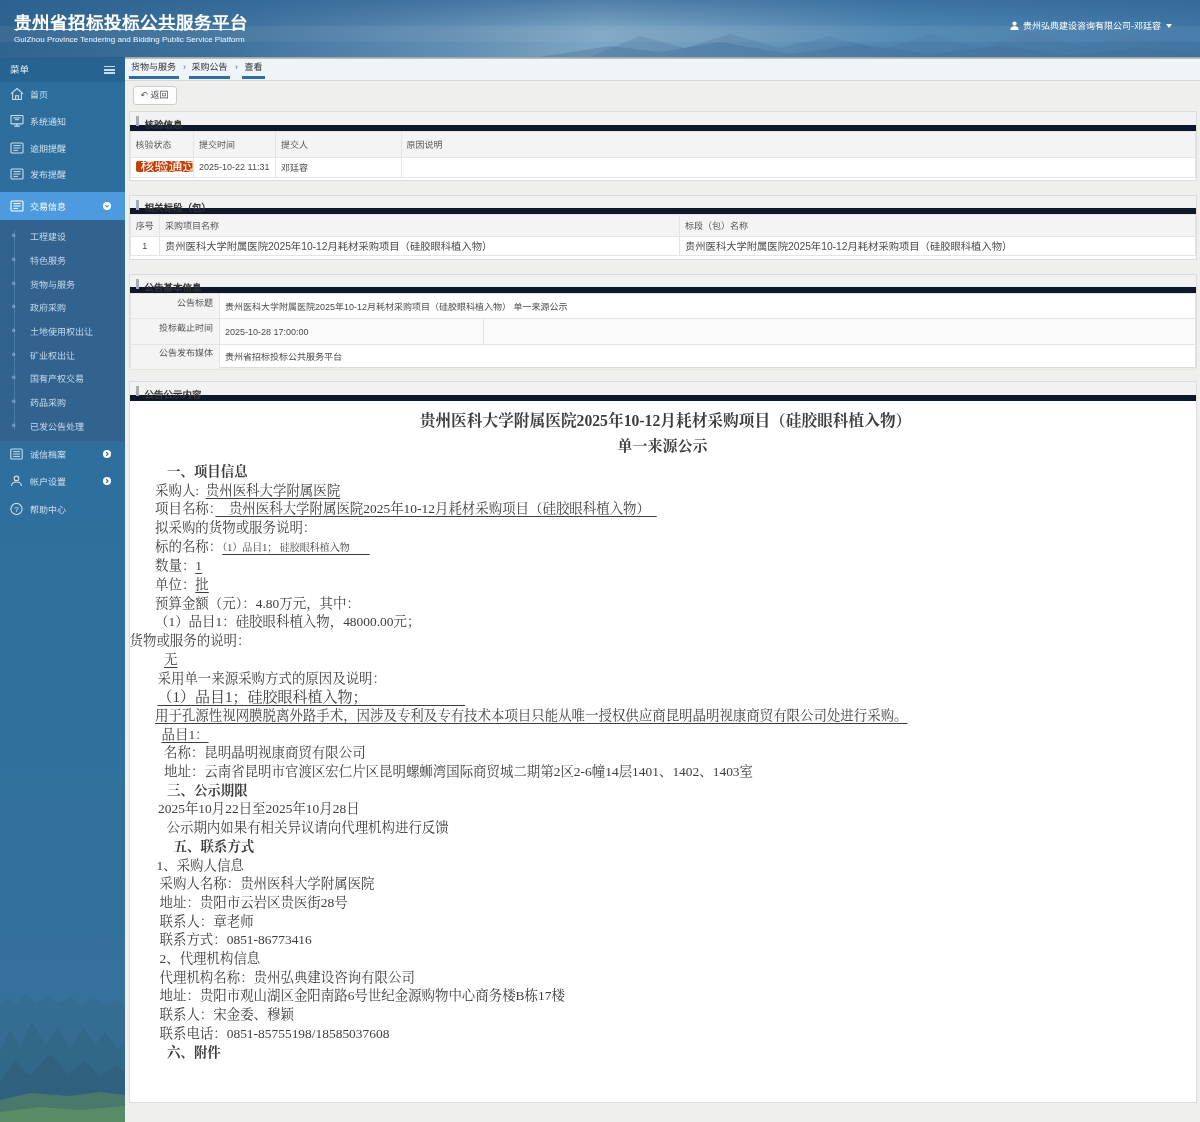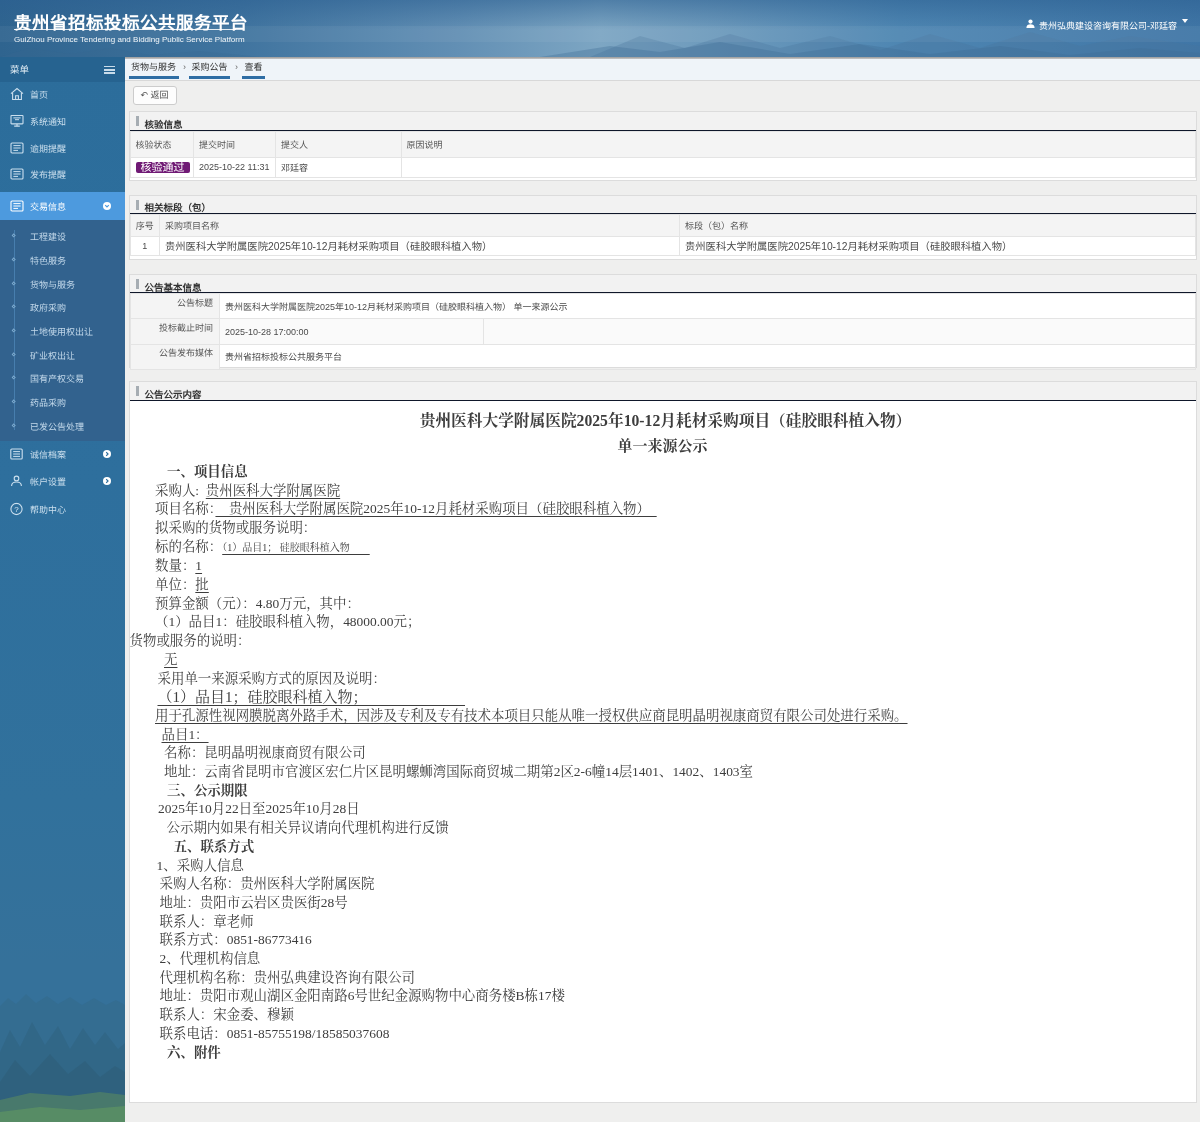--- a/index.html
+++ b/index.html
@@ -5,21 +5,21 @@
   * { margin:0; padding:0; box-sizing:border-box; }
   html,body { width:1200px; height:1122px; overflow:hidden; }
   body { font-family:"Liberation Sans", sans-serif; background:#efefee; position:relative; }
 
   
   #header { position:absolute; left:0; top:0; width:1200px; height:57px; overflow:hidden; }
   #header .bgsvg { position:absolute; left:0; top:0; }
   #htitle { position:absolute; left:14px; top:9px; color:#fff; font-size:17.5px; font-weight:bold; letter-spacing:0.5px; }
   #hrule { position:absolute; left:14px; top:29px; width:222px; height:1px; background:rgba(255,255,255,.85); }
   #hsub { position:absolute; left:14px; top:35px; color:#f0f6fa; font-size:8px; }
-  #huser { position:absolute; right:12px; top:19px; color:#fff; font-size:9px; display:flex; }
+  #huser { position:absolute; right:28px; top:19px; color:#fff; font-size:9px; display:flex; align-items:center; }
   #huser svg { margin-right:4px; }
   #huser .caret { width:0; height:0; border-left:3.5px solid transparent; border-right:3.5px solid transparent; border-top:4px solid #fff; margin-left:5px; }
   #hshadow { position:absolute; left:0; top:57px; width:1200px; height:2px; background:linear-gradient(180deg,#999,#c8c8c8); }
 
   
   #sidebar { position:absolute; left:0; top:57px; width:125px; height:1065px; background:linear-gradient(180deg,#2c6d9b 0%, #2e6f9d 40%, #31719c 70%, #35719a 85%); overflow:hidden; }
   #sbmountains { position:absolute; left:0; bottom:0; }
   #menubar { position:absolute; left:0; top:0; width:125px; height:25px; background:#266390; color:#e9f2f8; font-size:9.5px; line-height:25px; padding-left:10px; }
   #hamburger { position:absolute; right:10px; top:8.5px; width:11px; }
   #hamburger div { height:1.8px; background:#c9dcea; margin-bottom:1.6px; }
@@ -35,27 +35,27 @@
   .sitem .lb { position:absolute; left:30px; top:50%; transform:translateY(-50%); white-space:nowrap; }
 
   
   #main { position:absolute; left:125px; top:57px; width:1075px; height:1065px; }
   #crumbbar { position:absolute; left:0; top:2px; width:1075px; height:22px; background:#eff4f9; border-bottom:1px solid #d8d8d8; }
   .crumb { position:absolute; top:3px; height:19px; line-height:15px; font-size:9px; color:#333; border-bottom:3px solid #2e6da4; padding:0 2.5px; }
   .csep { position:absolute; top:5px; font-size:9px; color:#666; }
   #backbtn { position:absolute; left:7.5px; top:29px; width:44px; height:19px; background:#fdfdfd; border:1px solid #ccc; border-radius:3px; font-size:9px; color:#555; text-align:center; line-height:17px; }
 
   .box { position:absolute; left:3.5px; width:1068px; background:#fff; border:1px solid #dcdcdc; }
-  .secbar { height:18.5px; background:#f2f2f2; border-bottom:1px solid #0f172a; position:relative; }
+  .secbar { height:18.5px; background:#f2f2f2; border-bottom:6px solid #0f172a; position:relative; }
   .secbar .mark { position:absolute; left:6px; top:4px; width:3px; height:10px; background:#a6adb3; }
   .secbar .t { position:absolute; left:15px; top:4.5px; font-size:9.5px; font-weight:bold; color:#333; }
   table { border-collapse:collapse; width:100%; table-layout:fixed; }
   td,th { border:1px solid #e4e4e4; font-weight:normal; text-align:left; padding:0 0 0 5px; font-size:9px; color:#4a4a4a; overflow:hidden; white-space:nowrap; }
   thead td { background:#f4f4f4; color:#555; }
-  .badge { display:inline-block; background:#701a75; color:#fff; font-size:11px; line-height:11px; padding:0 5px; border-radius:2px; }
+  .badge { display:inline-block; background:#c2410c; color:#fff; font-size:14px; line-height:11px; padding:0 5px; border-radius:2px; }
 
   .lblcell { background:#f4f4f4; text-align:right; padding:0 6px 8px 0; color:#555; }
 
   
   #ann { position:absolute; left:4.5px; top:343.5px; width:1066px; height:700px; overflow:hidden; font-family:"Liberation Serif","Noto Serif CJK SC",serif; color:#3d3d3d; }
   #anntitle { position:absolute; left:3px; top:9.5px; width:1066px; text-align:center; font-size:15.7px; line-height:21px; font-weight:bold; }
   #annsub { position:absolute; left:0; top:35px; width:1066px; text-align:center; font-size:15px; line-height:20px; font-weight:bold; }
   #annbody { position:absolute; left:0; top:62.3px; width:1060px; }
   #annbody p { margin:0; font-size:13.45px; line-height:18.7px; white-space:nowrap; }
   #annbody p.h { font-weight:bold; }

